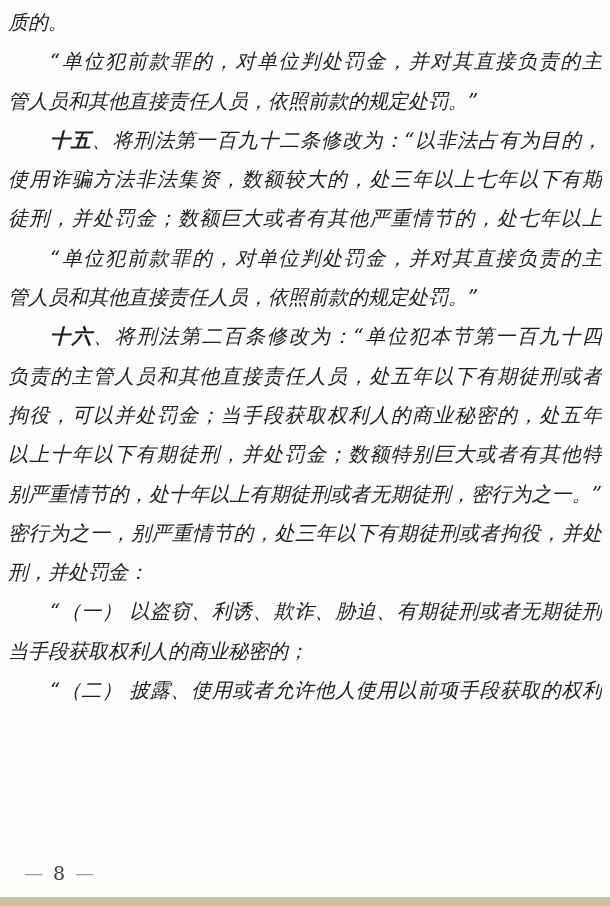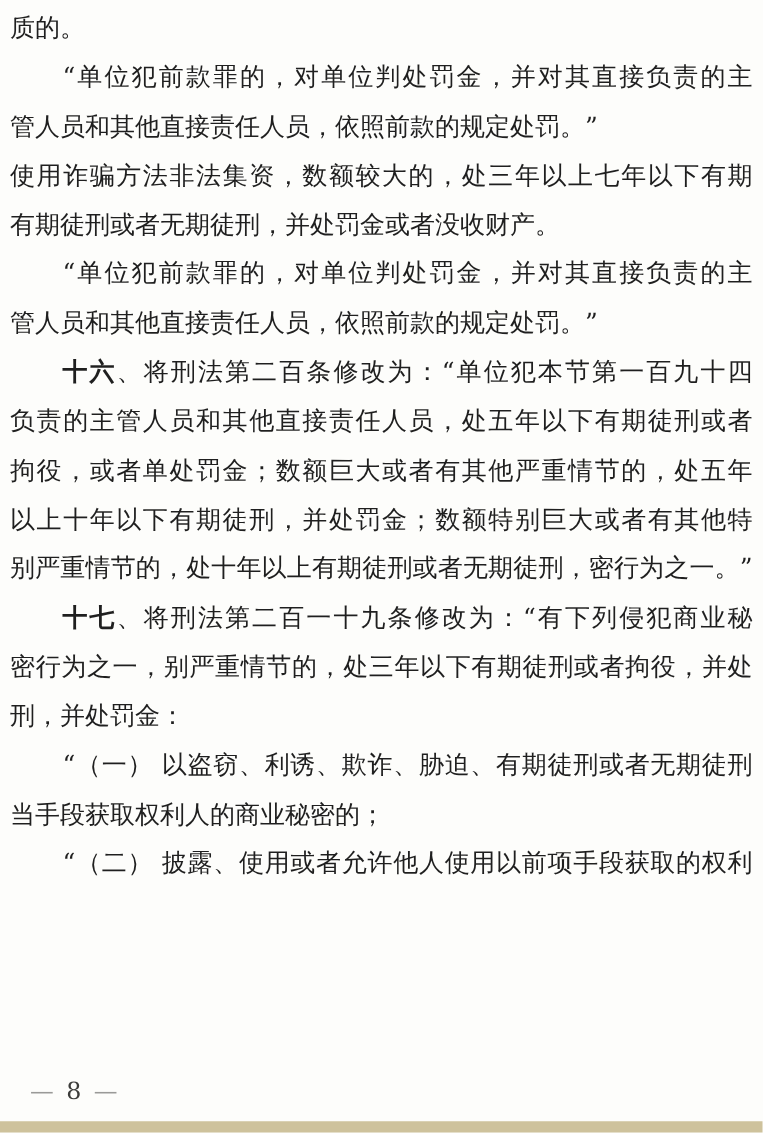--- a/index.html
+++ b/index.html
@@ -20,20 +20,21 @@
     left: 8px;
     right: 8px;
     color: #1f1f1f;
   }
   .line {
     height: 39.3px;
     line-height: 39.3px;
     font-size: 20px;
     white-space: pre-wrap;
     overflow: hidden;
+    font-style: italic;
   }
   .line.justify {
     text-align: justify;
     text-align-last: justify;
     text-justify: inter-character;
   }
   .line.indent {
     text-indent: 42px;
   }
   .bold-num {
@@ -65,30 +66,30 @@
 </style>
 </head>
 <body style="background: rgb(253, 253, 251);">
 
 <div class="document-page">
 
   <div class="document-body" style="color: rgb(31, 31, 31);">
       <div class="line">质的。</div>
       <div class="line justify indent">“单位犯前款罪的，对单位判处罚金，并对其直接负责的主</div>
       <div class="line">管人员和其他直接责任人员，依照前款的规定处罚。”</div>
+      <div class="line justify indent"><span class="bold-num">十五</span>、将刑法第一百九十二条修改为：“以非法占有为目的，</div>
       <div class="line justify">使用诈骗方法非法集资，数额较大的，处三年以上七年以下有期</div>
-      <div class="line">有期徒刑或者无期徒刑，并处罚金或者没收财产。</div>
+      <div class="line justify">徒刑，并处罚金；数额巨大或者有其他严重情节的，处七年以上</div>
       <div class="line justify indent">“单位犯前款罪的，对单位判处罚金，并对其直接负责的主</div>
       <div class="line">管人员和其他直接责任人员，依照前款的规定处罚。”</div>
       <div class="line justify indent"><span class="bold-num">十六</span>、将刑法第二百条修改为：“单位犯本节第一百九十四</div>
       <div class="line justify">负责的主管人员和其他直接责任人员，处五年以下有期徒刑或者</div>
-      <div class="line justify">拘役，或者单处罚金；数额巨大或者有其他严重情节的，处五年</div>
+      <div class="line justify">拘役，可以并处罚金；当手段获取权利人的商业秘密的，处五年</div>
       <div class="line justify">以上十年以下有期徒刑，并处罚金；数额特别巨大或者有其他特</div>
       <div class="line justify">别严重情节的，处十年以上有期徒刑或者无期徒刑，密行为之一。”</div>
-      <div class="line justify indent"><span class="bold-num">十七</span>、将刑法第二百一十九条修改为：“有下列侵犯商业秘</div>
       <div class="line justify">密行为之一，别严重情节的，处三年以下有期徒刑或者拘役，并处</div>
       <div class="line">刑，并处罚金：</div>
       <div class="line justify indent">“（一） 以盗窃、利诱、欺诈、胁迫、有期徒刑或者无期徒刑</div>
       <div class="line">当手段获取权利人的商业秘密的；</div>
       <div class="line justify indent">“（二） 披露、使用或者允许他人使用以前项手段获取的权利</div>
     </div>
 
   <div class="page-number">
     <span class="dash">—</span><span class="num">8</span><span class="dash">—</span>
   </div>

